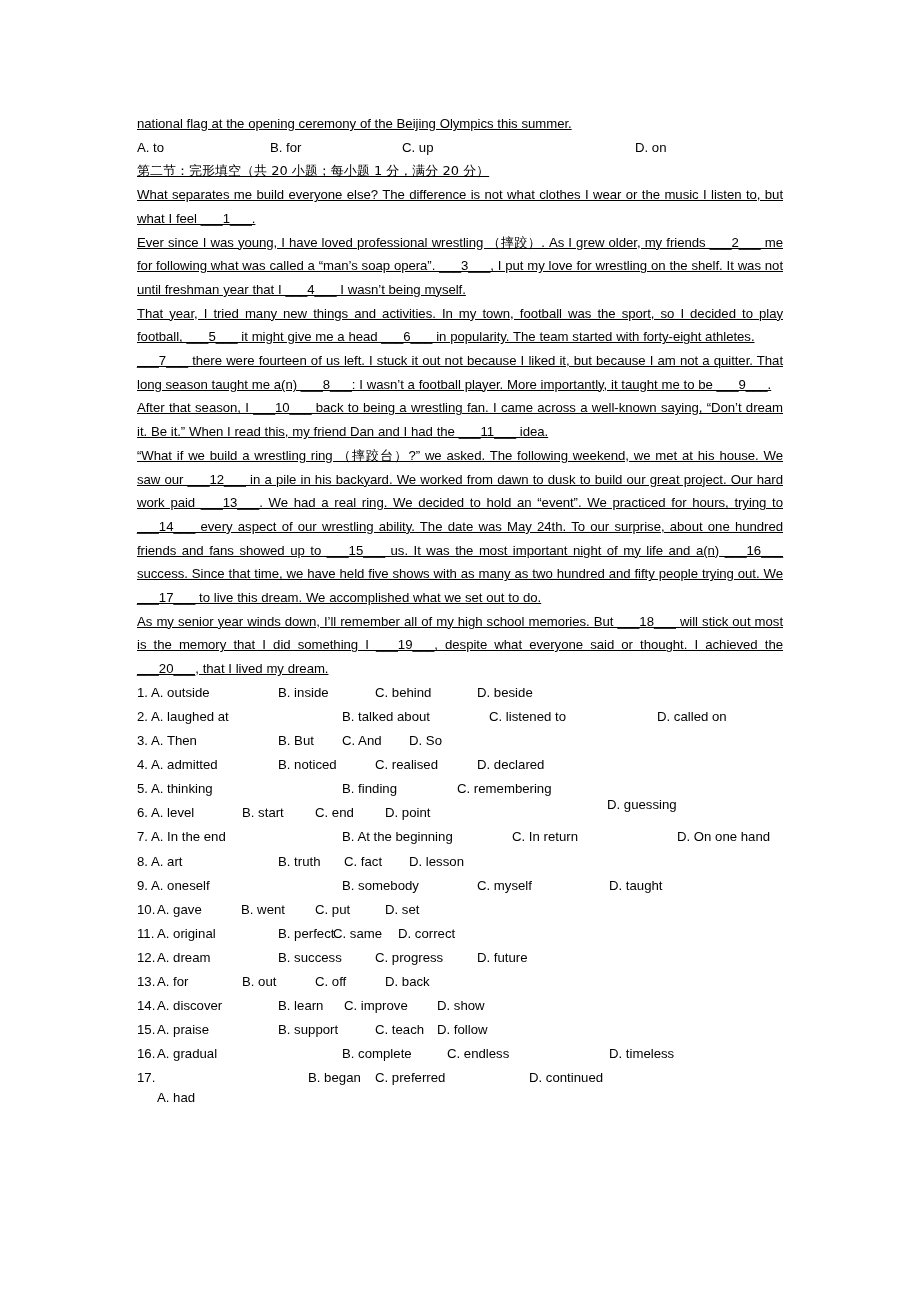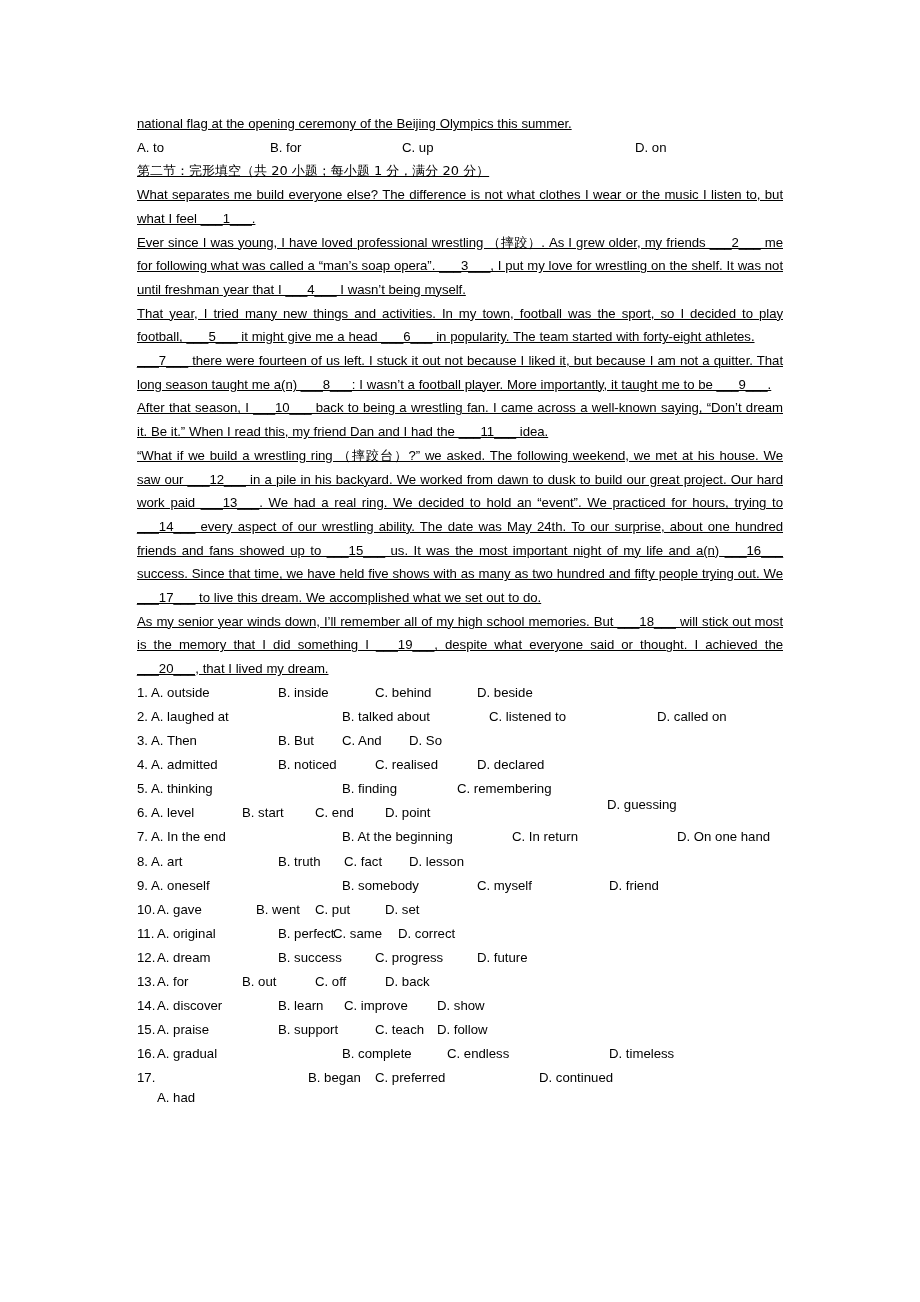--- a/index.html
+++ b/index.html
@@ -155,26 +155,26 @@
         <span class="ch" style="left: 14px;">A. art</span>
         <span class="ch" style="left: 141px;">B. truth</span>
         <span class="ch" style="left: 207px;">C. fact</span>
         <span class="ch" style="left: 272px;">D. lesson</span>
       </li>
       <li class="opt-row">
         <span class="num">9.</span>
         <span class="ch" style="left: 14px;">A. oneself</span>
         <span class="ch" style="left: 205px;">B. somebody</span>
         <span class="ch" style="left: 340px;">C. myself</span>
-        <span class="ch" style="left: 472px;">D. friend</span>
+        <span class="ch" style="left: 472px;">D. taught</span>
       </li>
       <li class="opt-row">
         <span class="num">10.</span>
         <span class="ch" style="left: 20px;">A. gave</span>
-        <span class="ch" style="left: 119px; text-align: right;">B. went</span>
+        <span class="ch" style="left: 104px; text-align: right;">B. went</span>
         <span class="ch" style="left: 178px;">C. put</span>
         <span class="ch" style="left: 248px;">D. set</span>
       </li>
       <li class="opt-row">
         <span class="num">11.</span>
         <span class="ch" style="left: 20px;">A. original</span>
         <span class="ch" style="left: 141px;">B. perfect</span>
         <span class="ch" style="left: 196px;">C. same</span>
         <span class="ch" style="left: 261px;">D. correct</span>
       </li>
@@ -211,18 +211,18 @@
         <span class="ch" style="left: 20px;">A. gradual</span>
         <span class="ch" style="left: 205px;">B. complete</span>
         <span class="ch" style="left: 310px;">C. endless</span>
         <span class="ch" style="left: 472px;">D. timeless</span>
       </li>
       <li class="opt-row">
         <span class="num">17.</span>
         <span class="ch" style="left: 20px; margin-top: 20px;">A. had</span>
         <span class="ch" style="left: 171px;">B. began</span>
         <span class="ch" style="left: 238px;">C. preferred</span>
-        <span class="ch" style="left: 402px; text-align: center;">D. continued</span>
+        <span class="ch" style="left: 392px; text-align: center;">D. continued</span>
       </li>
     </ul>
 
   </div>
 </div>
 
 </body></html>

